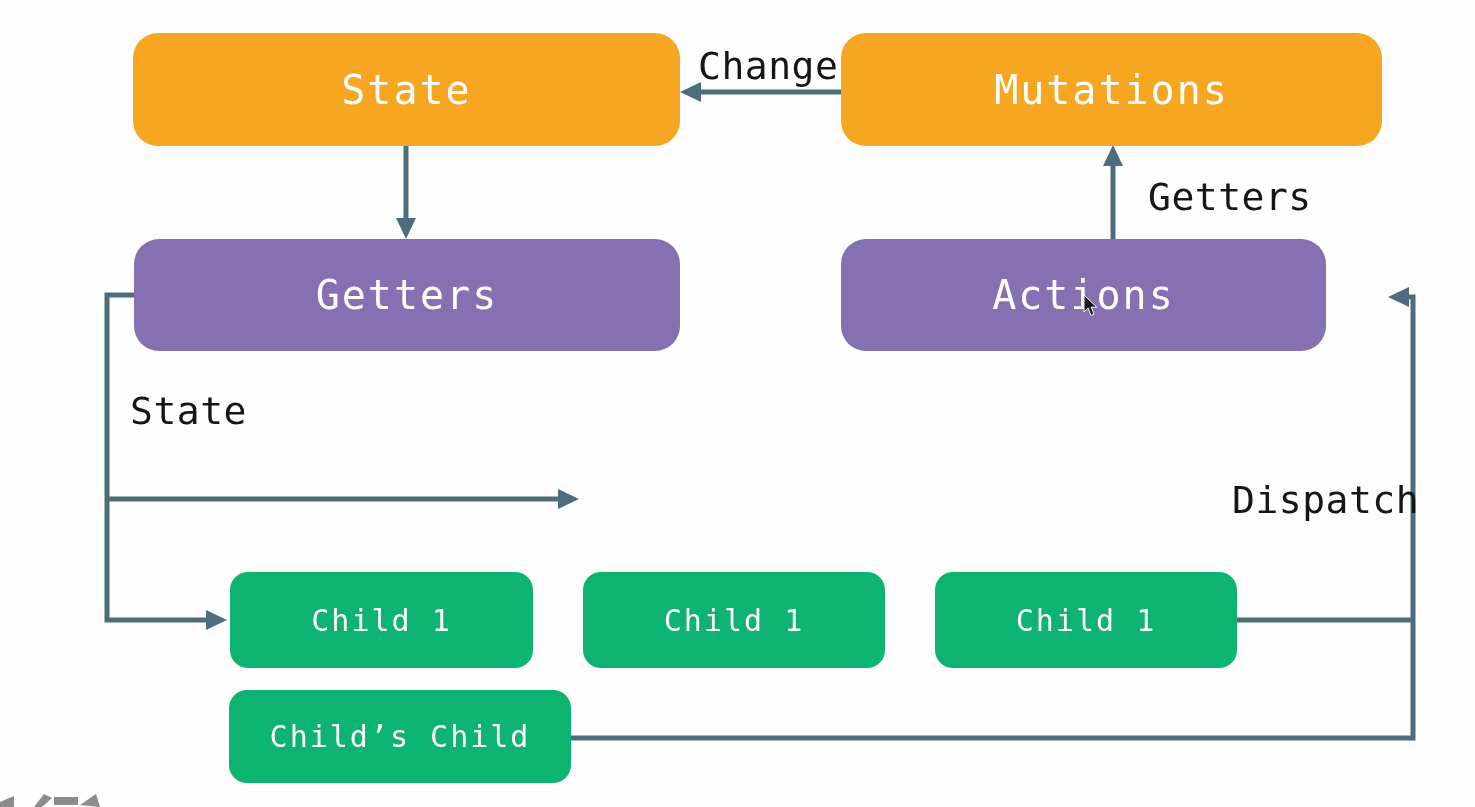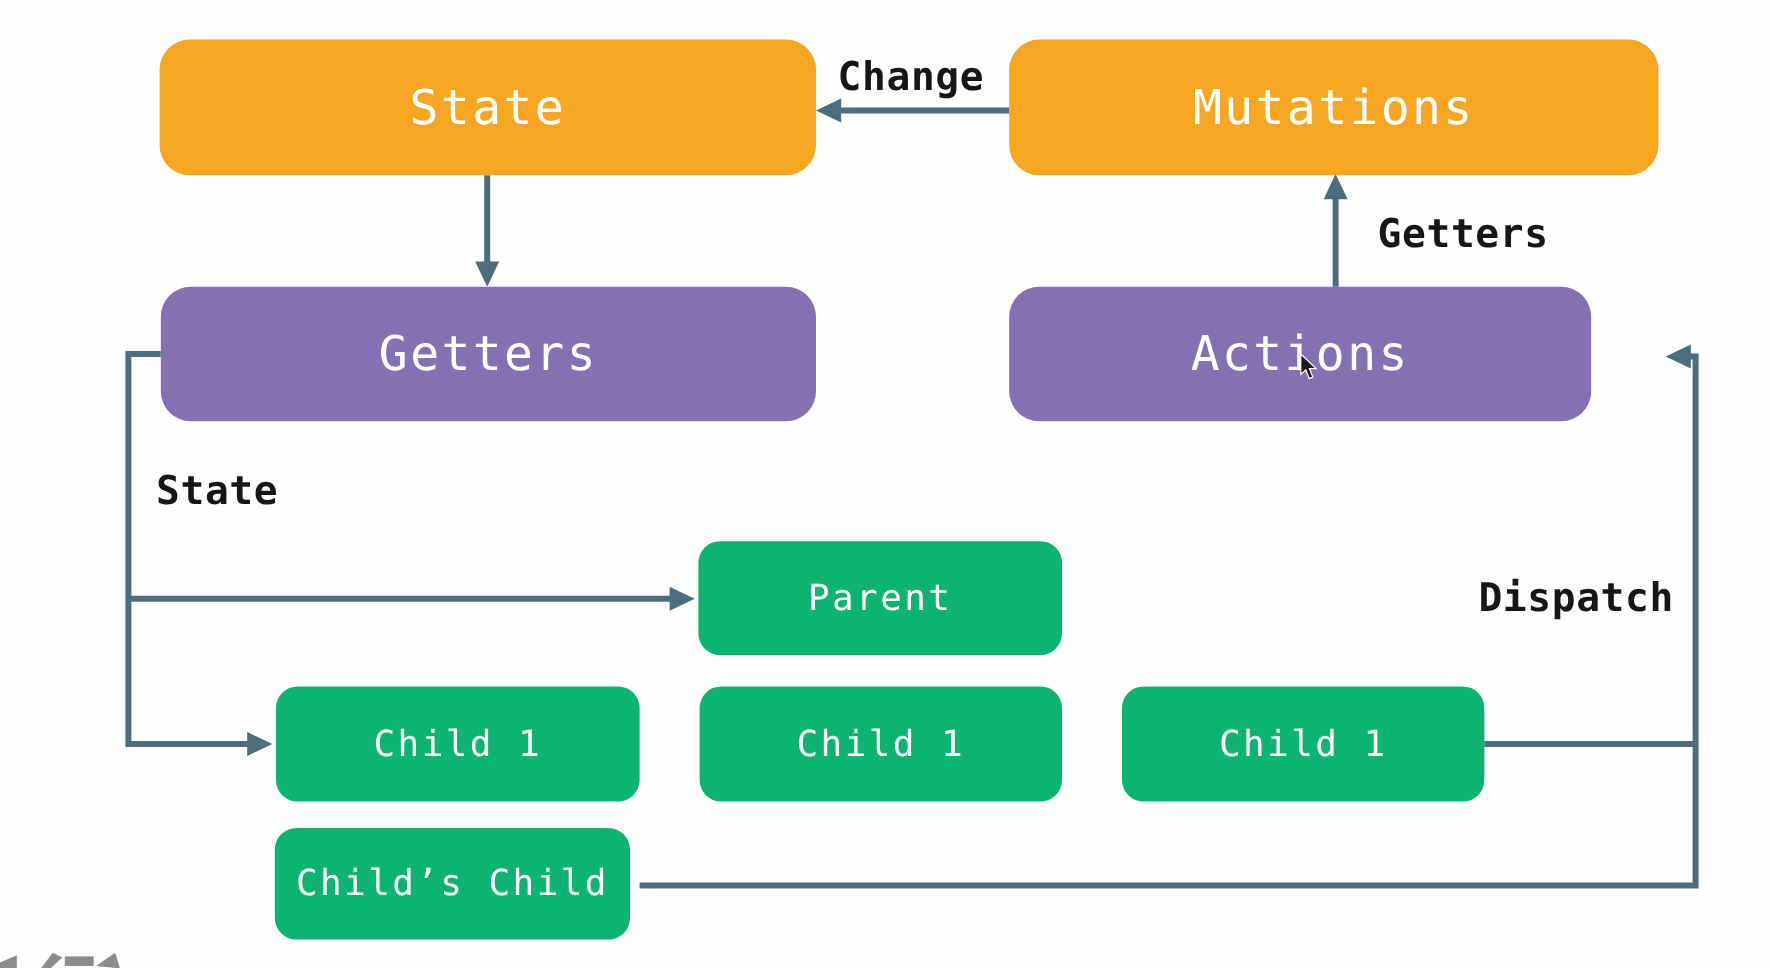--- a/index.html
+++ b/index.html
@@ -18,33 +18,33 @@
   .node{
     position:absolute; display:flex; align-items:center; justify-content:center;
     color:var(--node_text); text-align:center; white-space:nowrap;
   }
   .node.big{border-radius:25px; font-size:40px; letter-spacing:2px;}
   .node.small{border-radius:18px; font-size:30px; letter-spacing:2px;}
   .orange{background:var(--orange);}
   .purple{background:var(--purple);}
   .green{background:var(--green);}
   .edge-label{
-    position:absolute; color:var(--label_text); font-size:33px; font-weight:bold;
+    position:absolute; color:var(--label_text); font-size:38px; font-weight:normal;
     letter-spacing:0.5px; white-space:nowrap;
   }
   
   #node-state    {left:133px; top:33px;  width:547px; height:113px;}
   #node-mutations{left:841px; top:33px;  width:541px; height:113px;}
   #node-getters  {left:134px; top:239px; width:546px; height:112px;}
   #node-actions  {left:841px; top:239px; width:485px; height:112px;}
   #node-parent       {left:582px; top:451px; width:303px; height:95px;}
   #node-child-left   {left:230px; top:572px; width:303px; height:96px;}
   #node-child-middle {left:583px; top:572px; width:302px; height:96px;}
   #node-child-right  {left:935px; top:572px; width:302px; height:96px;}
-  #node-childs-child {left:229px; top:690px; width:296px; height:93px;}
+  #node-childs-child {left:229px; top:690px; width:342px; height:93px;}
   
   #label-change  {left:698px;  top:44px;}
   #label-commit  {left:1148px; top:175px;}
   #label-access  {left:130px;  top:389px;}
   #label-dispatch{left:1232px; top:478px;}
   #cursor{position:absolute; left:1083px; top:295px; width:16px; height:22px;}
   #watermark{position:absolute; left:0; top:788px; width:120px; height:19px;}
 </style>
 </head>
 <body>
@@ -79,23 +79,20 @@
   </div>
   <div class="node big purple" id="node-getters">
     <span>Getters</span>
   </div>
   <div class="node big orange" id="node-mutations">
     <span>Mutations</span>
   </div>
   <div class="node big purple" id="node-actions">
     <span>Actions</span>
   </div>
-  <div class="node small green" id="node-parent">
-    <span>Parent</span>
-  </div>
   <div class="node small green" id="node-child-left">
     <span>Child 1</span>
   </div>
   <div class="node small green" id="node-child-middle">
     <span>Child 1</span>
   </div>
   <div class="node small green" id="node-child-right">
     <span>Child 1</span>
   </div>
   <div class="node small green" id="node-childs-child">

